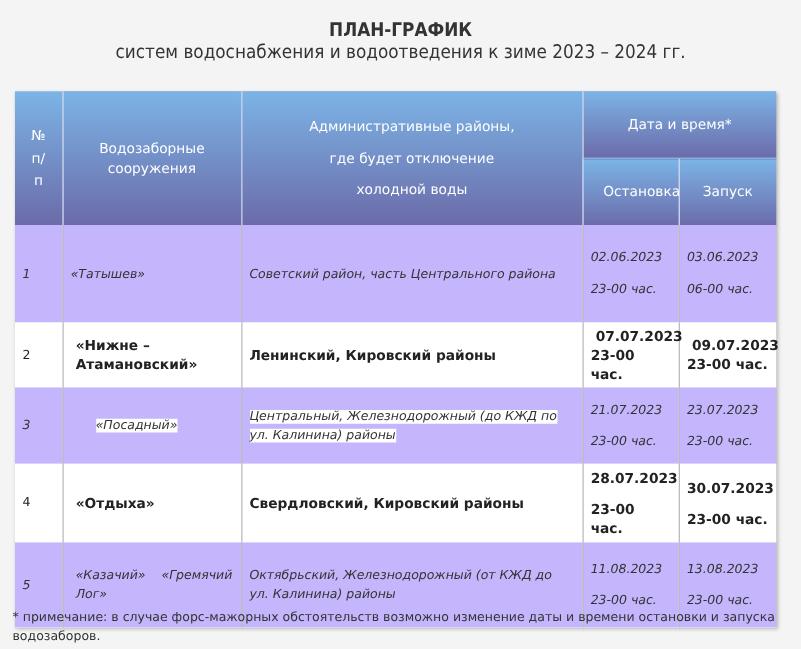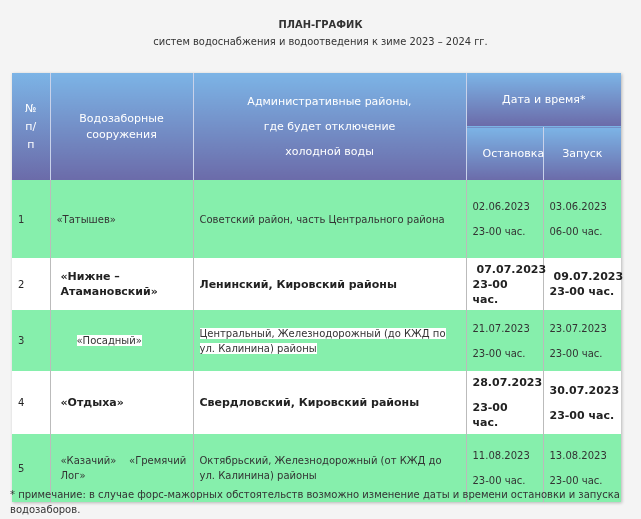--- a/index.html
+++ b/index.html
@@ -5,21 +5,21 @@
   html, body { margin: 0; padding: 0; }
   body {
     width: 641px; height: 519px; overflow: hidden;
     background: #f4f4f4;
     font-family: "DejaVu Sans", sans-serif;
     color: #333;
     position: relative;
   }
   .title {
     position: absolute; left: 0; top: 16px; width: 641px;
-    text-align: center; font-size: 11px; line-height: 17px; color: #333;
+    text-align: center; font-size: 15px; line-height: 17px; color: #333;
     font-family: "DejaVu Sans Condensed", "DejaVu Sans", sans-serif;
   }
   .title .main { font-weight: bold; }
   .title div { white-space: nowrap; }
   .tbl {
     position: absolute; left: 12px; top: 73px; width: 609px;
     border-collapse: collapse; table-layout: fixed;
     box-shadow: 1px 1px 3px rgba(0,0,0,0.25);
     font-size: 10px;
   }
@@ -28,21 +28,21 @@
     background: linear-gradient(to bottom, #7cb4e6 0%, #6b6ba9 100%);
     border-left: 1px solid #c9d2ea; text-align: center; padding: 16px;
   }
   .tbl th:first-child { border-left: none; }
   .tbl th.sub { border-top: 1px solid transparent; margin-left: 47px; }
   .tbl td {
     border-left: 1px solid #bbb; vertical-align: middle; padding: 0 6px;
     line-height: 15px;
   }
   .tbl td:first-child { border-left: none; }
-  .tbl tr.gray td { background: #86efac; }
+  .tbl tr.gray td { background: #c4b5fd; font-style: italic; }
   .tbl tr.white td { background: #fff; }
   .tbl tr.bold td { font-weight: bold; font-size: 11px; color: #222; }
   .hl { background: #fff; }
   .dt { display: block; }
   .dt + .dt { margin-top: 10px; }
   .bold2 .dt + .dt { margin-top: 0; }
   .hdr-line { display: block; line-height: 25px; }
   .note {
     position: absolute; left: 10px; top: 487px; width: 621px;
     text-align: left; font-size: 10px; line-height: 15px; color: #333;

